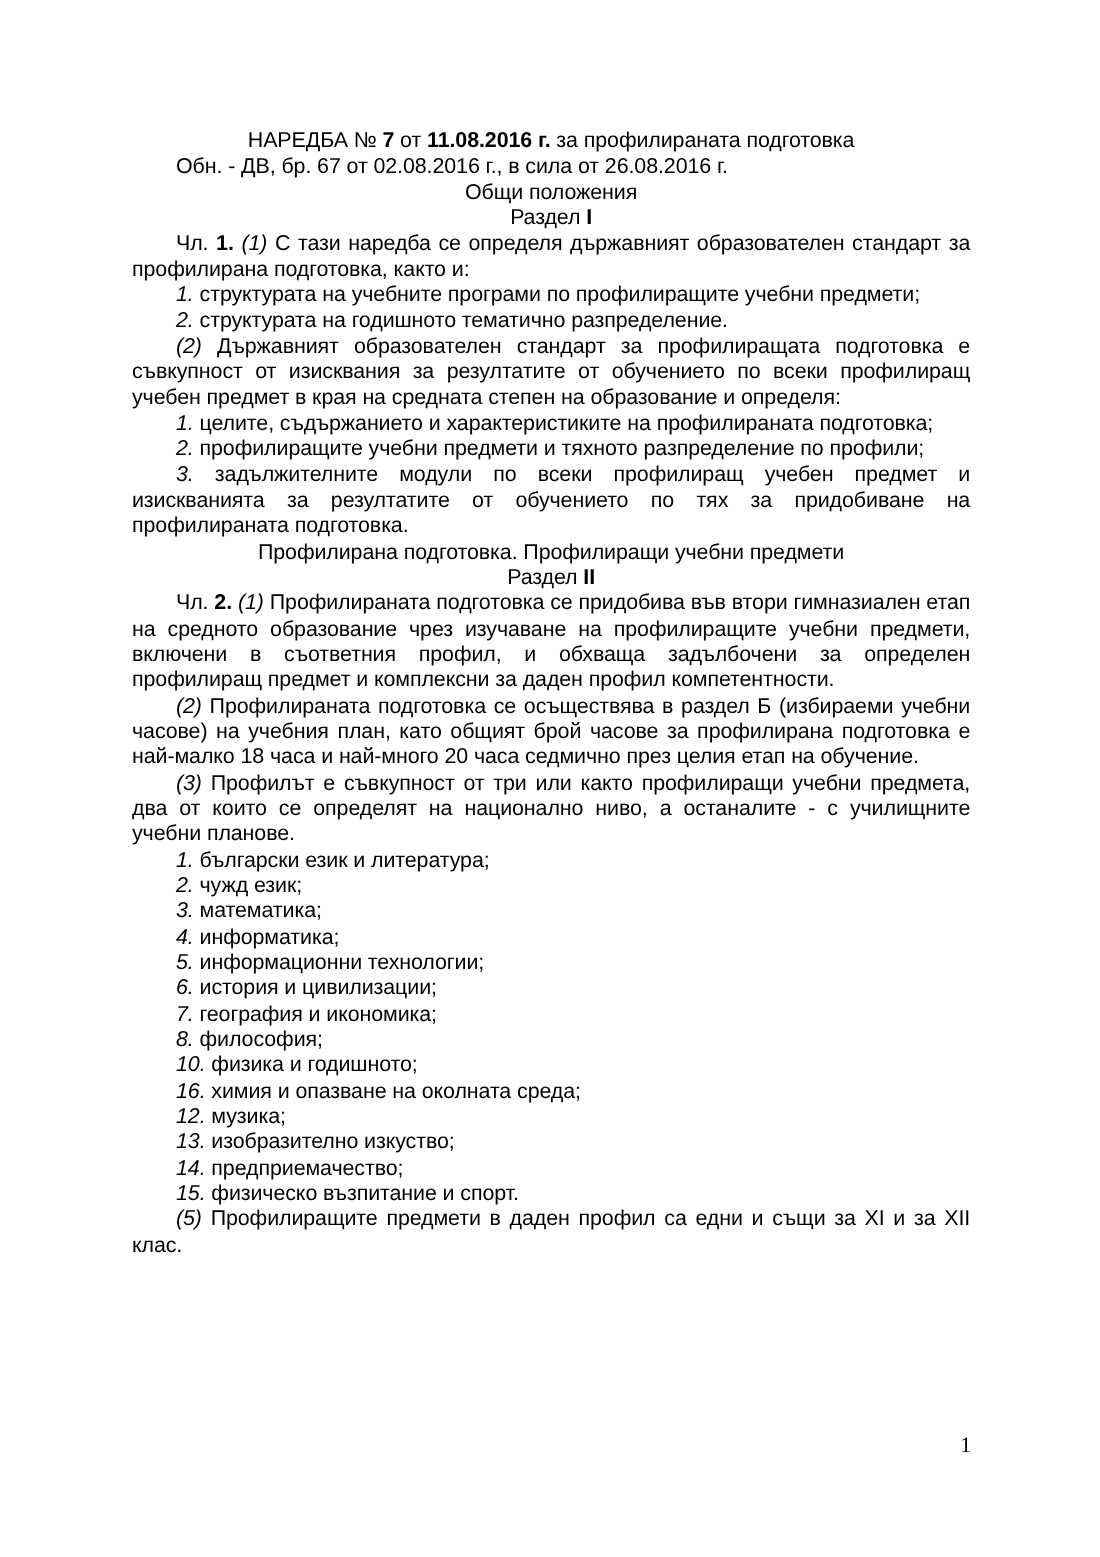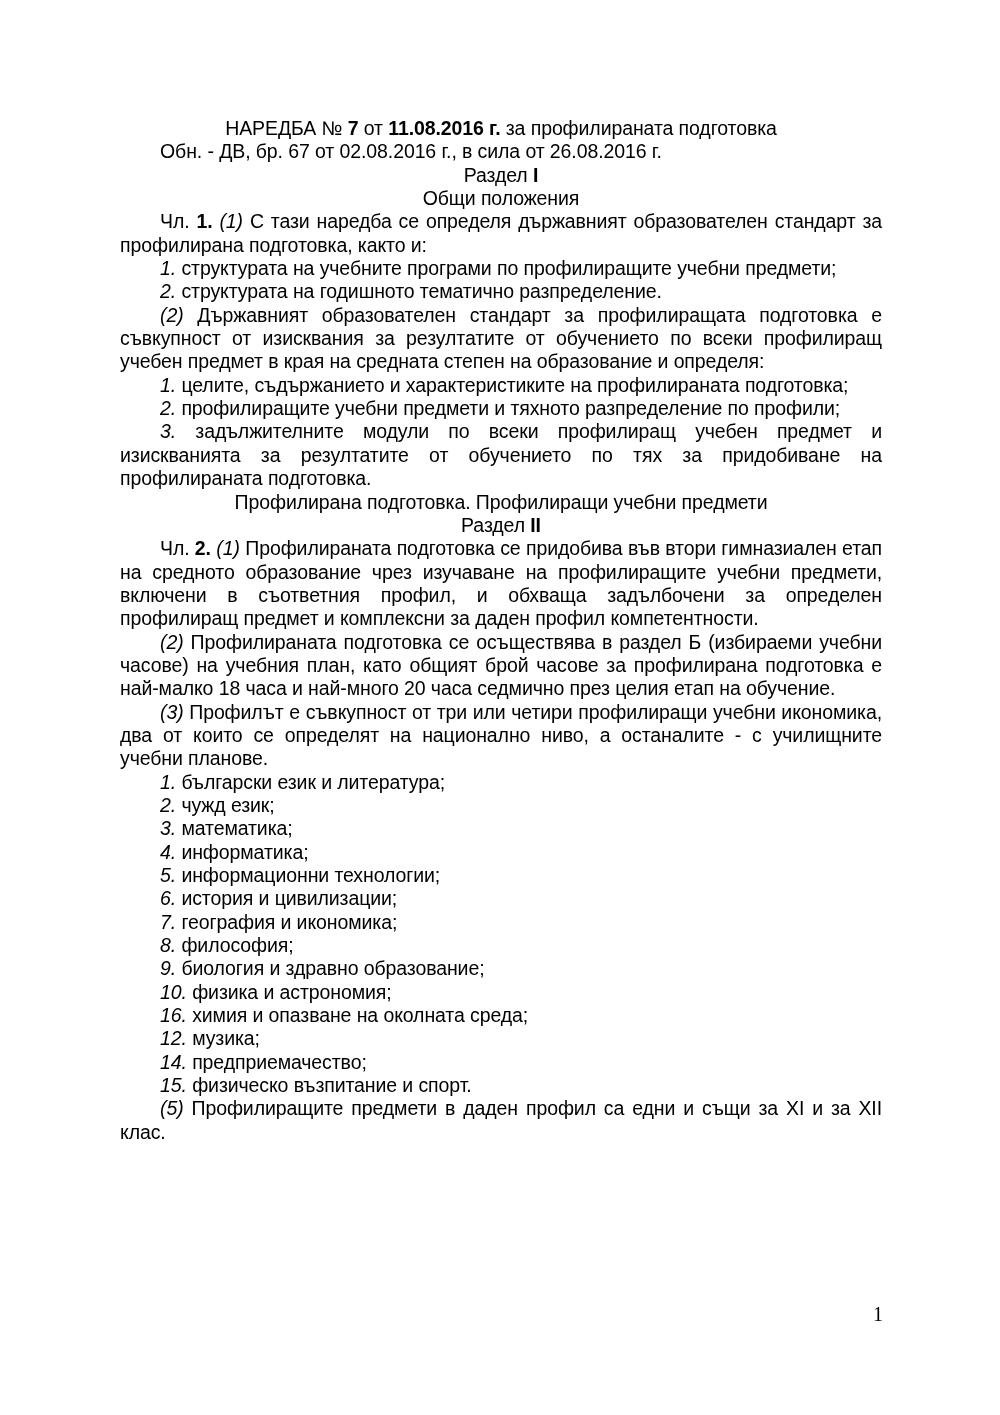--- a/index.html
+++ b/index.html
@@ -40,54 +40,54 @@
 </head>
 <body>
 
 <div class="page">
   <div class="content">
 
     <p class="center"><span>НАРЕДБА № </span><b>7</b><span> от </span><b>11.08.2016 г.</b><span> за профилираната подготовка</span></p>
 
     <p>Обн. - ДВ, бр. 67 от 02.08.2016 г., в сила от 26.08.2016 г.</p>
 
+    <p class="center">Общи положения</p>
     <p class="center"><span>Раздел </span><b>I</b></p>
-    <p class="center">Общи положения</p>
 
     <p><span>Чл. </span><b>1.</b> <i>(1)</i> <span>С тази наредба се определя държавният образователен стандарт за профилирана подготовка, както и:</span></p>
 
     <p><i>1.</i> <span>структурата на учебните програми по профилиращите учебни предмети;</span></p>
     <p><i>2.</i> <span>структурата на годишното тематично разпределение.</span></p>
 
     <p><i>(2)</i> <span>Държавният образователен стандарт за профилиращата подготовка е съвкупност от изисквания за резултатите от обучението по всеки профилиращ учебен предмет в края на средната степен на образование и определя:</span></p>
 
     <p><i>1.</i> <span>целите, съдържанието и характеристиките на профилираната подготовка;</span></p>
     <p><i>2.</i> <span>профилиращите учебни предмети и тяхното разпределение по профили;</span></p>
     <p><i>3.</i> <span>задължителните модули по всеки профилиращ учебен предмет и изискванията за резултатите от обучението по тях за придобиване на профилираната подготовка.</span></p>
 
     <p class="center">Профилирана подготовка. Профилиращи учебни предмети</p>
     <p class="center"><span>Раздел </span><b>II</b></p>
 
     <p><span>Чл. </span><b>2.</b> <i>(1)</i> <span>Профилираната подготовка се придобива във втори гимназиален етап на средното образование чрез изучаване на профилиращите учебни предмети, включени в съответния профил, и обхваща задълбочени за определен профилиращ предмет и комплексни за даден профил компетентности.</span></p>
 
     <p><i>(2)</i> <span>Профилираната подготовка се осъществява в раздел Б (избираеми учебни часове) на учебния план, като общият брой часове за профилирана подготовка е най-малко 18 часа и най-много 20 часа седмично през целия етап на обучение.</span></p>
-    <p><i>(3)</i> <span>Профилът е съвкупност от три или четири профилиращи учебни икономика, два от които се определят на национално ниво, а останалите - с училищните учебни планове.</span></p>
+    <p><i>(3)</i> <span>Профилът е съвкупност от три или както профилиращи учебни предмета, два от които се определят на национално ниво, а останалите - с училищните учебни планове.</span></p>
 
     <p><i>1.</i> <span>български език и литература;</span></p>
     <p><i>2.</i> <span>чужд език;</span></p>
     <p><i>3.</i> <span>математика;</span></p>
     <p><i>4.</i> <span>информатика;</span></p>
     <p><i>5.</i> <span>информационни технологии;</span></p>
     <p><i>6.</i> <span>история и цивилизации;</span></p>
     <p><i>7.</i> <span>география и икономика;</span></p>
     <p><i>8.</i> <span>философия;</span></p>
-    <p><i>9.</i> <span>биология и здравно образование;</span></p>
-    <p><i>10.</i> <span>физика и астрономия;</span></p>
+    <p><i>10.</i> <span>физика и годишното;</span></p>
     <p><i>16.</i> <span>химия и опазване на околната среда;</span></p>
     <p><i>12.</i> <span>музика;</span></p>
+    <p><i>13.</i> <span>изобразително изкуство;</span></p>
     <p><i>14.</i> <span>предприемачество;</span></p>
     <p><i>15.</i> <span>физическо възпитание и спорт.</span></p>
 
     <p><i>(5)</i> <span>Профилиращите предмети в даден профил са едни и същи за XI и за XII клас.</span></p>
 
   </div>
 
   <div class="pagenum">1</div>
 </div>
 

